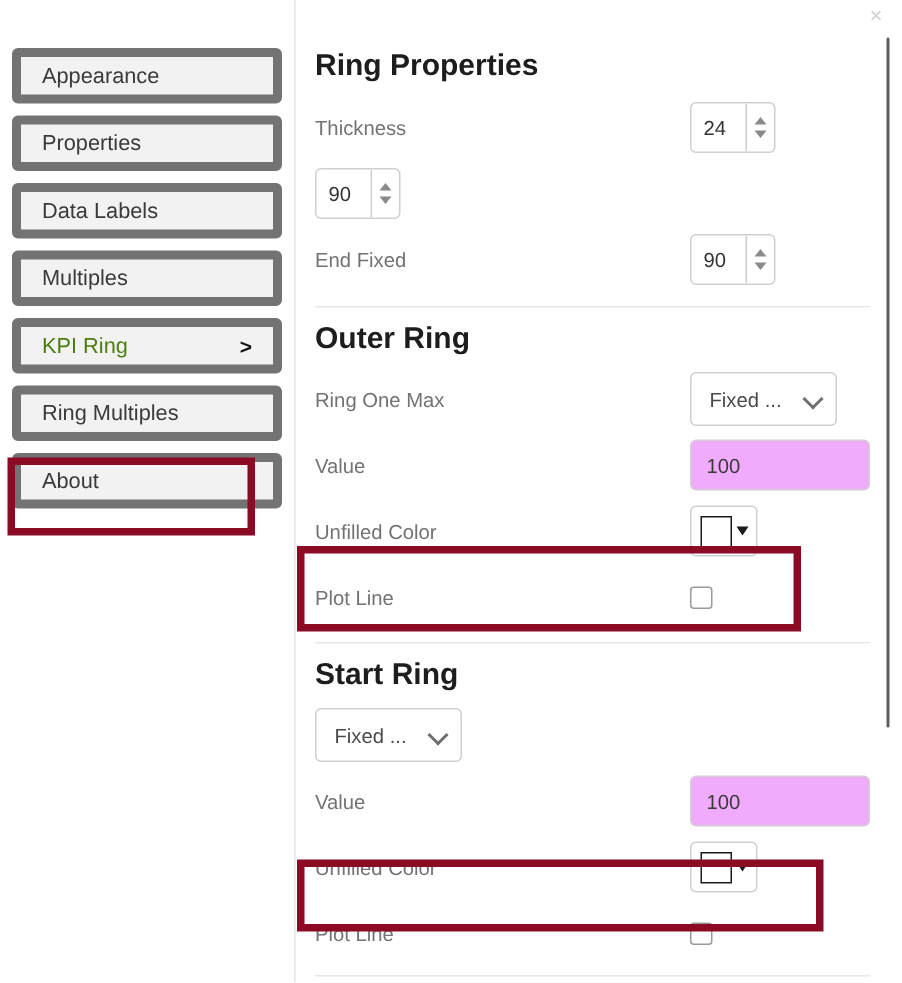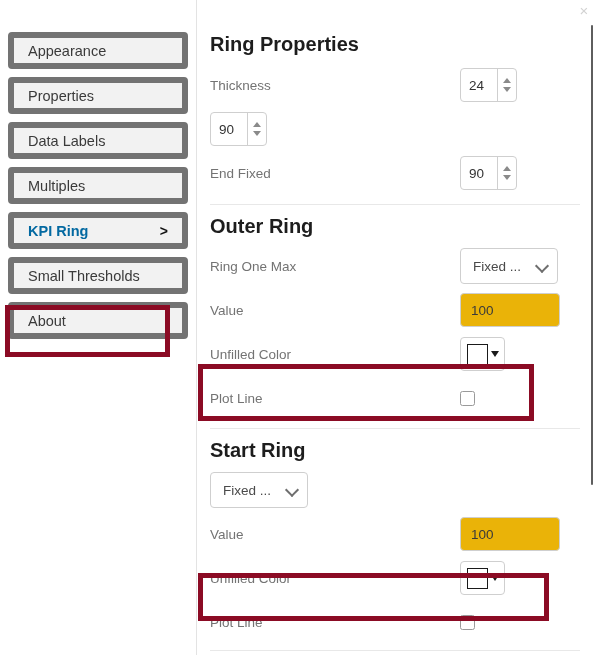--- a/index.html
+++ b/index.html
@@ -64,22 +64,22 @@
     display: flex;
     align-items: center;
     padding: 0 14px;
     font-size: 14.5px;
     color: #3a3a3a;
     cursor: pointer;
     box-sizing: border-box;
   }
   .nav-item .nav-label { flex: 1; }
   .nav-item.active .nav-label {
-    font-weight: bold;
-    color: #0369a1;
+    font-weight: normal;
+    color: #4d7c0f;
   }
   .nav-chevron {
     font-weight: bold;
     font-size: 14px;
     color: #111;
   }
 
   
   .kpi-highlight {
     position: absolute;
@@ -199,25 +199,25 @@
     position: absolute;
     left: 0px; top: 1px;
     width: 8px; height: 8px;
     border-right: 2px solid #6e6e6e;
     border-bottom: 2px solid #6e6e6e;
     transform: rotate(45deg);
   }
 
   
   .text-input {
-    width: 100px;
+    width: 120px;
     height: 34px;
     border: 1px solid #cfcfcf;
     border-radius: 4px;
-    background: #eab308;
+    background: #f0abfc;
     display: flex;
     align-items: center;
     padding: 0 10px;
     box-sizing: border-box;
     font-size: 13.5px;
     color: #3a3a3a;
     cursor: text;
   }
 
   
@@ -316,21 +316,21 @@
     <div class="nav-item">
       <span class="nav-label">Multiples</span>
     </div>
 
     <div class="nav-item active">
       <span class="nav-label">KPI Ring</span>
       <span class="nav-chevron">&gt;</span>
     </div>
 
     <div class="nav-item">
-      <span class="nav-label">Small Thresholds</span>
+      <span class="nav-label">Ring Multiples</span>
     </div>
 
 
     <div class="nav-item">
       <span class="nav-label">About</span>
     </div>
 
   </div>
 
   <div class="kpi-highlight" style="border-color: rgb(139, 11, 36);"></div>

